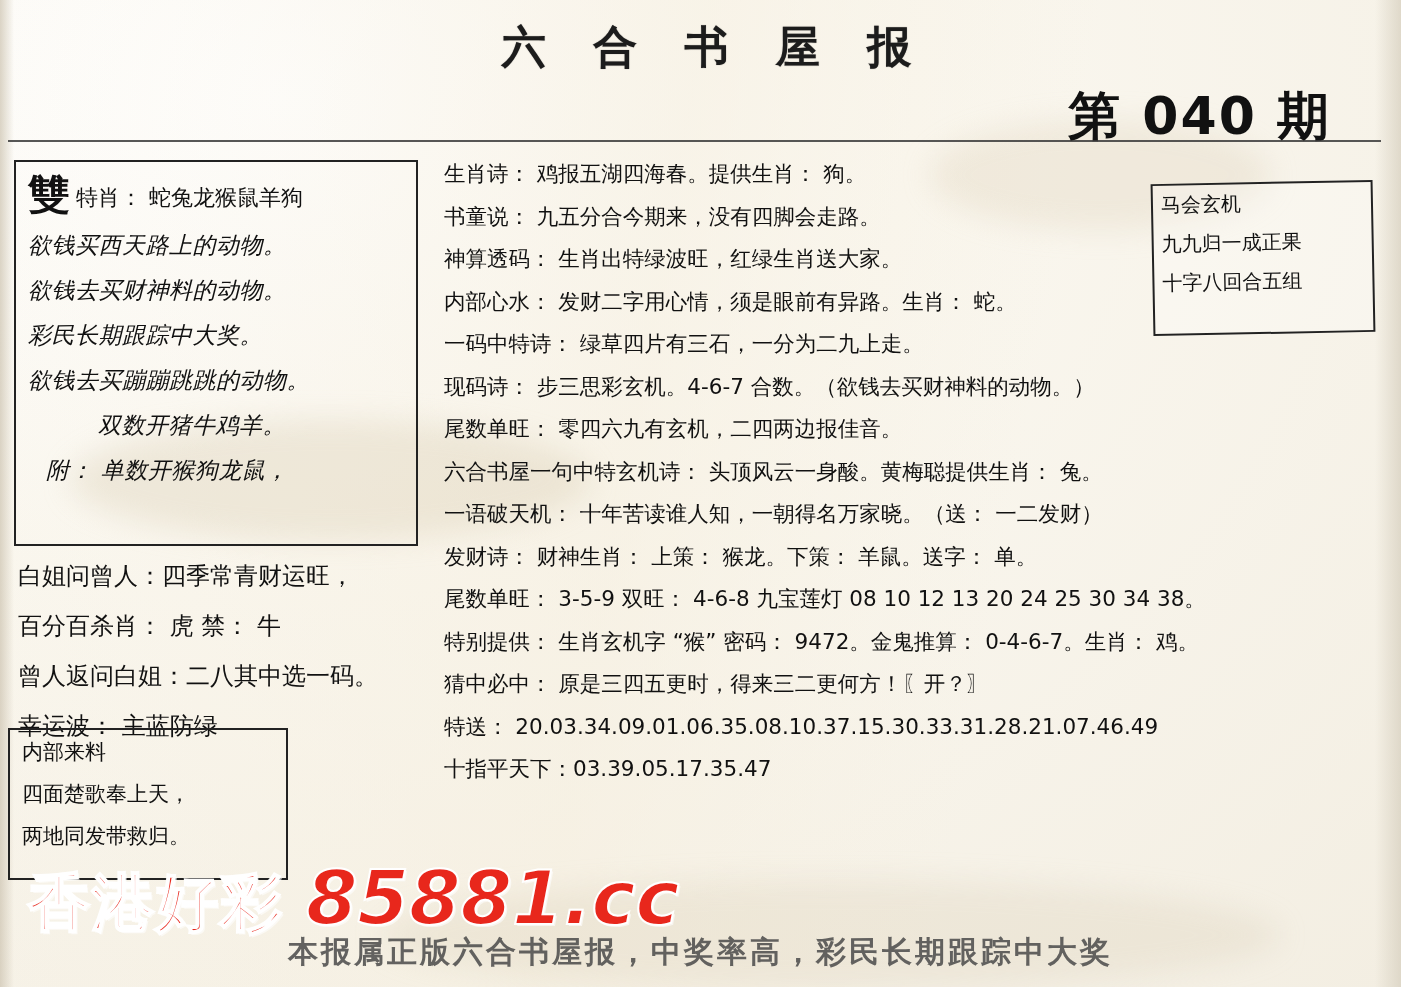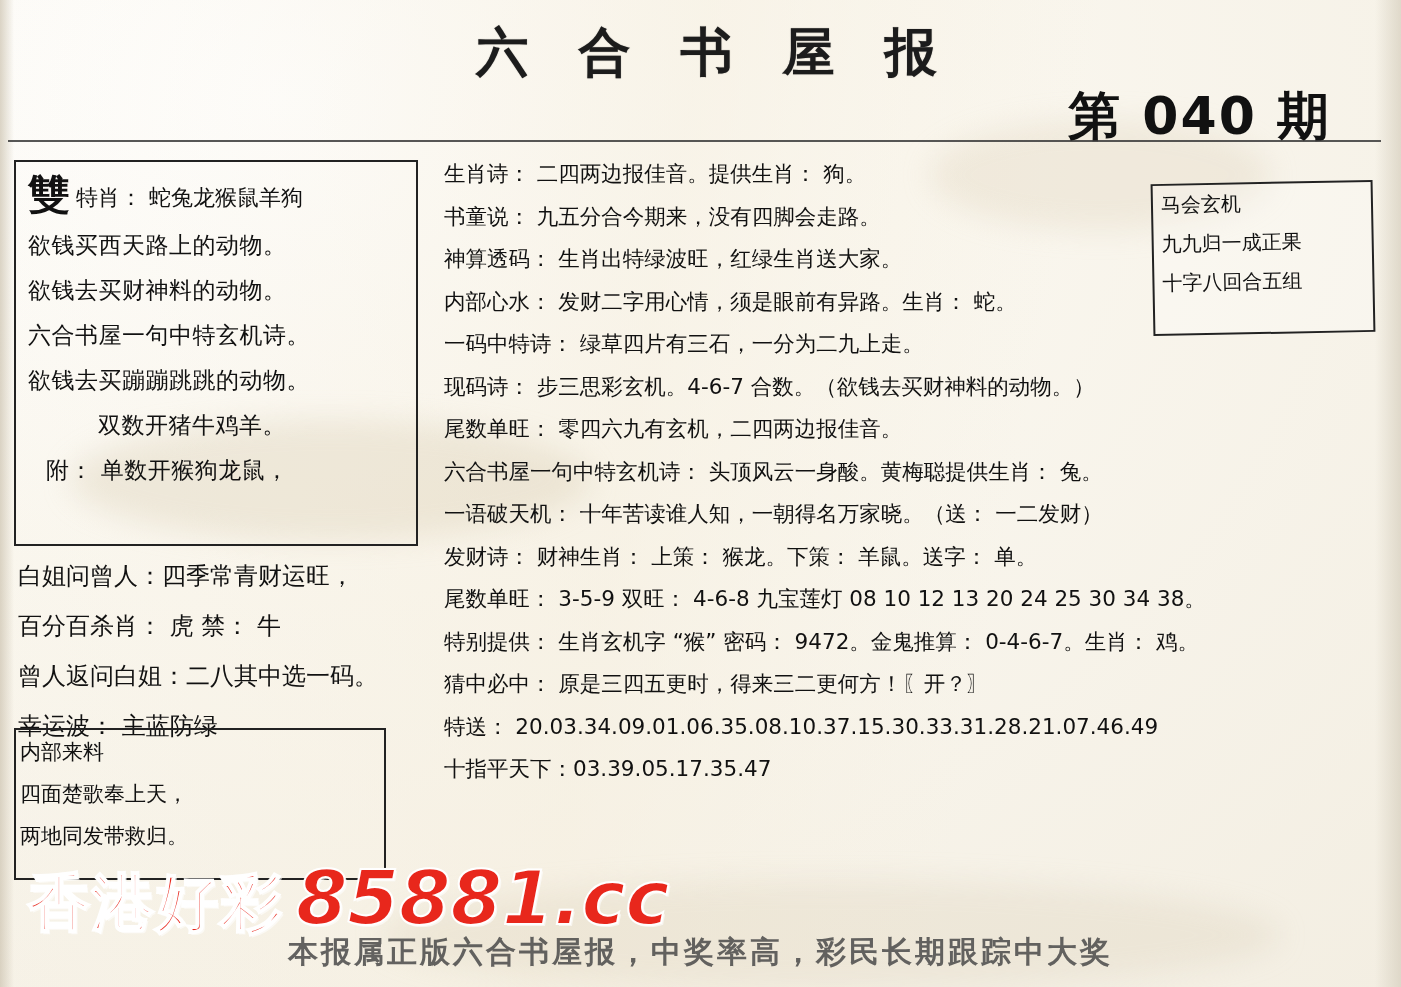--- a/index.html
+++ b/index.html
@@ -45,21 +45,21 @@
   .smudge.b { left: 930px; top: 120px; width: 340px; height: 110px; background: rgba(214,200,172,.25); }
   .smudge.c { left: 380px; top: 880px; width: 900px; height: 110px; background: rgba(208,196,170,.22); }
 
   .title {
     position: absolute;
     left: 0; right: 0;
     top: 18px;
     text-align: center;
     font-family: "DejaVu Sans", sans-serif;
     font-weight: bold;
-    font-size: 52px;
+    font-size: 44px;
     letter-spacing: 16px;
     color: #1c1c1c;
     text-shadow: 0 0 1px rgba(0,0,0,.5);
     padding-left: 28px;
   }
   .issue {
     position: absolute;
     right: 70px;
     top: 82px;
     font-size: 52px;
@@ -109,45 +109,46 @@
     padding-top: 12px;
     letter-spacing: 0px;
     white-space: nowrap;
   }
   .lbox-line {
     font-size: 23px;
     color: #111;
     margin-top: 14px;
     letter-spacing: 0.5px;
     white-space: nowrap;
+    font-style: italic;
   }
   .lbox-line.indent { padding-left: 18px; }
   .lbox-line.indent2 { padding-left: 70px; }
 
   .left-notes {
     position: absolute;
     left: 18px;
     top: 560px;
     width: 410px;
   }
   .note {
     font-size: 24px;
     color: #111;
     margin-bottom: 18px;
     white-space: nowrap;
   }
   .inner-box {
     position: absolute;
-    left: 14px;
+    left: 8px;
     top: 728px;
-    width: 372px;
+    width: 280px;
     height: 152px;
     border: 2px solid #222;
     box-sizing: border-box;
-    padding: 8px 4px;
+    padding: 8px 12px;
   }
   .inner-box .ib-line {
     font-size: 21px;
     color: #111;
     margin-bottom: 14px;
     white-space: nowrap;
   }
 
   
   .main {
@@ -198,21 +199,21 @@
     font-family: "DejaVu Serif", serif;
   }
 
   
   .watermark {
     position: absolute;
     left: 28px;
     bottom: 42px;
     display: flex;
     align-items: baseline;
-    gap: 12px;
+    gap: 22px;
     pointer-events: none;
   }
   .wm-cn {
     font-size: 62px;
     font-weight: bold;
     color: #e8271c;
     -webkit-text-stroke: 2px #ffffff;
     text-shadow: 0 0 2px rgba(255,255,255,.9), 2px 2px 0 rgba(255,255,255,.6);
     font-family: "DejaVu Sans", sans-serif;
     letter-spacing: 2px;
@@ -242,21 +243,21 @@
   <div class="issue">第 040 期</div>
   <div class="hrule"></div>
 
   <div class="left-box">
     <div class="shuang-row">
       <div class="shuang">雙</div>
       <div class="tx-line">特肖： 蛇兔龙猴鼠羊狗</div>
     </div>
     <div class="lbox-line">欲钱买西天路上的动物。</div>
     <div class="lbox-line">欲钱去买财神料的动物。</div>
-    <div class="lbox-line">六合书屋一句中特玄机诗。</div>
+    <div class="lbox-line">彩民长期跟踪中大奖。</div>
     <div class="lbox-line">欲钱去买蹦蹦跳跳的动物。</div>
     <div class="lbox-line indent2">双数开猪牛鸡羊。</div>
     <div class="lbox-line indent">附： 单数开猴狗龙鼠，</div>
   </div>
 
   <div class="left-notes">
     <div class="note">白姐问曾人：四季常青财运旺，</div>
     <div class="note">百分百杀肖： 虎 禁： 牛</div>
     <div class="note">曾人返问白姐：二八其中选一码。</div>
     <div class="note">幸运波： 主蓝防绿</div>
@@ -268,21 +269,21 @@
     <div class="ib-line">两地同发带救归。</div>
   </div>
 
   <div class="right-box">
     <div class="rline">马会玄机</div>
     <div class="rline">九九归一成正果</div>
     <div class="rline">十字八回合五组</div>
   </div>
 
   <div class="main">
-    <div class="mline">生肖诗： 二四两边报佳音。提供生肖： 狗。</div>
+    <div class="mline">生肖诗： 鸡报五湖四海春。提供生肖： 狗。</div>
     <div class="mline">书童说： 九五分合今期来，没有四脚会走路。</div>
     <div class="mline">神算透码： 生肖出特绿波旺，红绿生肖送大家。</div>
     <div class="mline">内部心水： 发财二字用心情，须是眼前有异路。生肖： 蛇。</div>
     <div class="mline">一码中特诗： 绿草四片有三石，一分为二九上走。</div>
     <div class="mline">现码诗： 步三思彩玄机。4-6-7 合数。（欲钱去买财神料的动物。）</div>
     <div class="mline">尾数单旺： 零四六九有玄机，二四两边报佳音。</div>
     <div class="mline">六合书屋一句中特玄机诗： 头顶风云一身酸。黄梅聪提供生肖： 兔。</div>
     <div class="mline">一语破天机： 十年苦读谁人知，一朝得名万家晓。（送： 一二发财）</div>
     <div class="mline">发财诗： 财神生肖： 上策： 猴龙。下策： 羊鼠。送字： 单。</div>
     <div class="mline">尾数单旺： 3-5-9 双旺： 4-6-8 九宝莲灯 08 10 12 13 20 24 25 30 34 38。</div>

